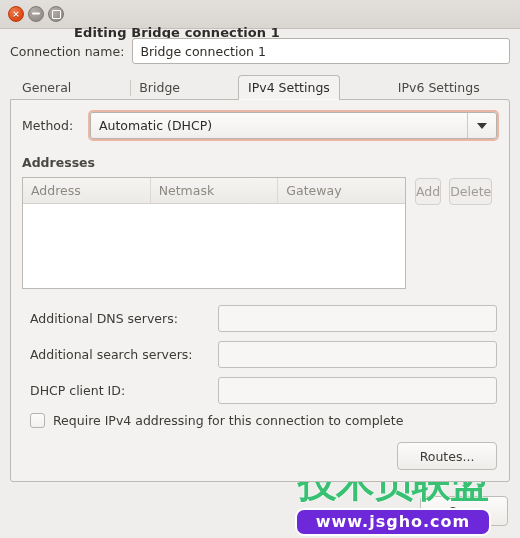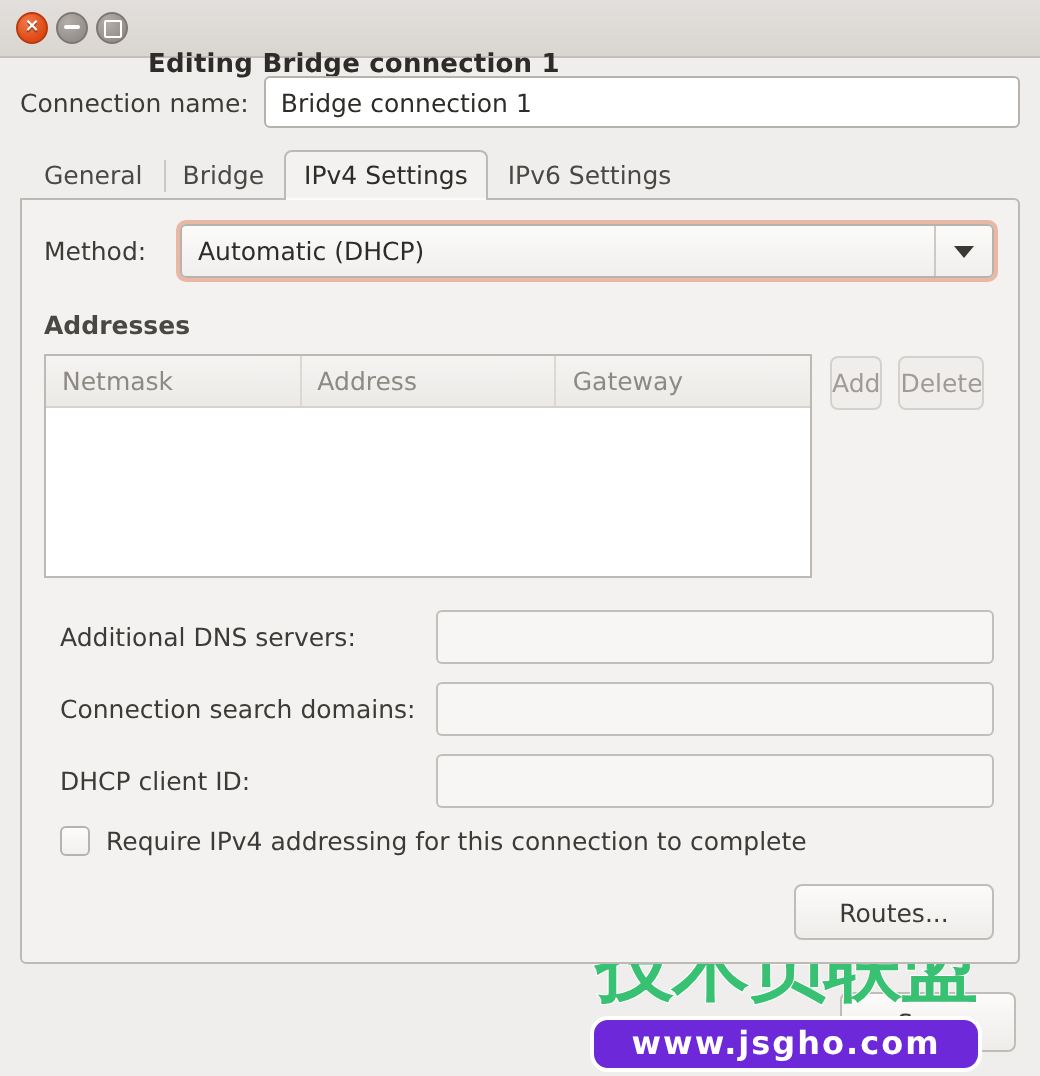--- a/index.html
+++ b/index.html
@@ -108,20 +108,21 @@
 
   
   .tabs {
     display: flex;
     align-items: flex-end;
     height: 25px;
     position: relative;
     z-index: 2;
     margin-bottom: -1px;
     padding-left: 2px;
+    gap: 48px;
   }
   .tab {
     padding: 4px 9px 5px 9px;
     font-size: 12.5px;
     color: #4a4844;
     border: 1px solid transparent;
     border-bottom: none;
     border-radius: 4px 4px 0 0;
     background: transparent;
     position: relative;
@@ -448,39 +449,39 @@
           <div class="arrow-down"></div>
         </div>
       </div>
     </div>
 
     <div class="sec-label">Addresses</div>
 
     <div class="addr-area">
       <div class="table-wrap">
         <div class="thead">
+          <div class="th">Address</div>
           <div class="th">Netmask</div>
-          <div class="th">Address</div>
           <div class="th">Gateway</div>
         </div>
         <div class="tbody"></div>
       </div>
       <div class="addr-btns">
         <div class="btn disabled">Add</div>
         <div class="btn disabled">Delete</div>
       </div>
     </div>
 
     <div class="field-row">
       <div class="field-lbl">Additional DNS servers:</div>
       <input class="field-inp" type="text" value="" style="">
     </div>
 
     <div class="field-row">
-      <div class="field-lbl">Connection search domains:</div>
+      <div class="field-lbl">Additional search servers:</div>
       <input class="field-inp" type="text" value="" style="">
     </div>
 
     <div class="field-row">
       <div class="field-lbl">DHCP client ID:</div>
       <input class="field-inp" type="text" value="" style="">
     </div>
 
     <div class="check-row">
       <div class="checkbox"></div>

